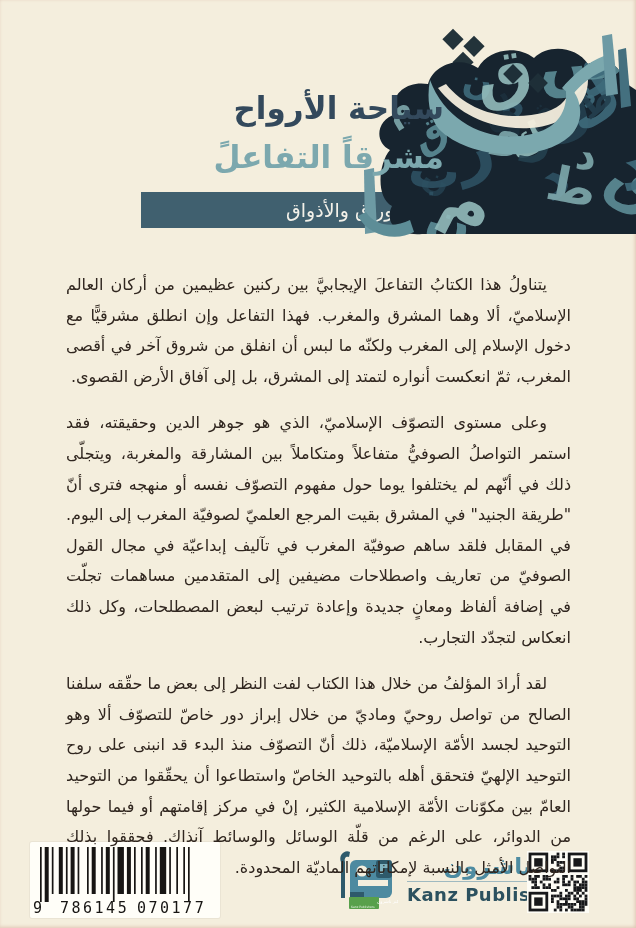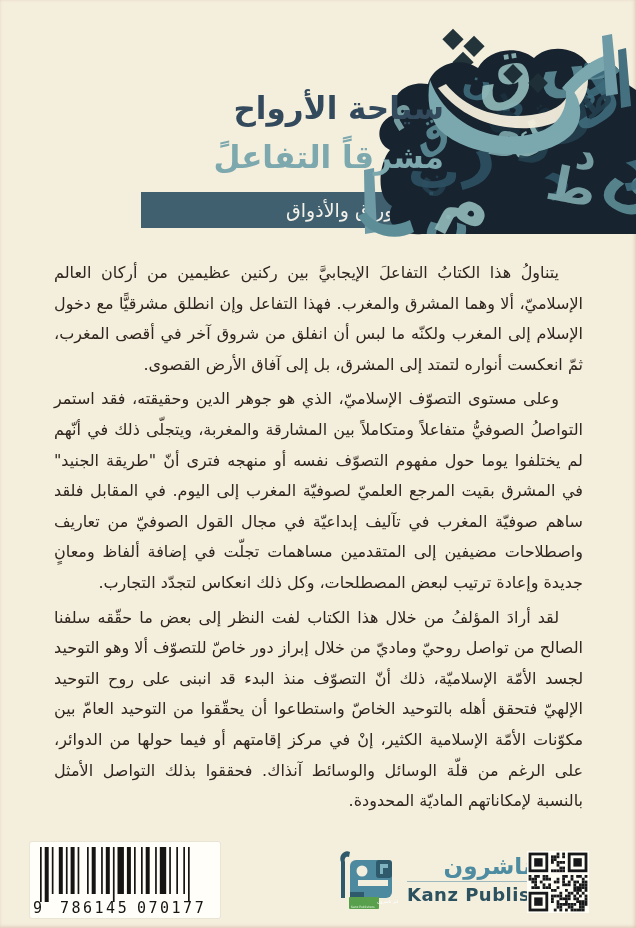--- a/index.html
+++ b/index.html
@@ -22,21 +22,21 @@
     position:absolute; left:141px; top:192px; width:314px; height:36px; z-index:1;
     background:#40606f; color:#f3f1e9; direction:rtl; text-align:right;
     line-height:36px; font-size:19px; padding-right:14px; box-sizing:border-box;
     white-space:nowrap;
   }
   .blurb{
     position:absolute; left:50px; top:254px; width:537px; z-index:1;
     direction:rtl; text-align:justify; color:#30261f;
     font-size:16px; line-height:30.6px;
   }
-  .blurb p{margin:4px; text-indent:24px; text-align-last:right;}
+  .blurb p{margin:16px; text-indent:24px; text-align-last:right;}
   .barcode-panel{
     position:absolute; left:30px; top:842px; width:190px; height:76px;
     background:#fffef8; border-radius:2px; box-shadow:0 0 0 1px rgba(0,0,0,.04);
   }
   .bc-digits{font-family:"DejaVu Sans Mono",monospace; font-size:15px; fill:#171513;}
   .pub{
     position:absolute; left:336px; top:848px; display:flex; align-items:center; gap:9px;
   }
   .pub-text{display:flex; flex-direction:column;}
   .pub-ar{direction:rtl; font-size:23px; font-weight:bold; color:#4e8ca2; line-height:1.15; letter-spacing:1px; white-space:nowrap;}

